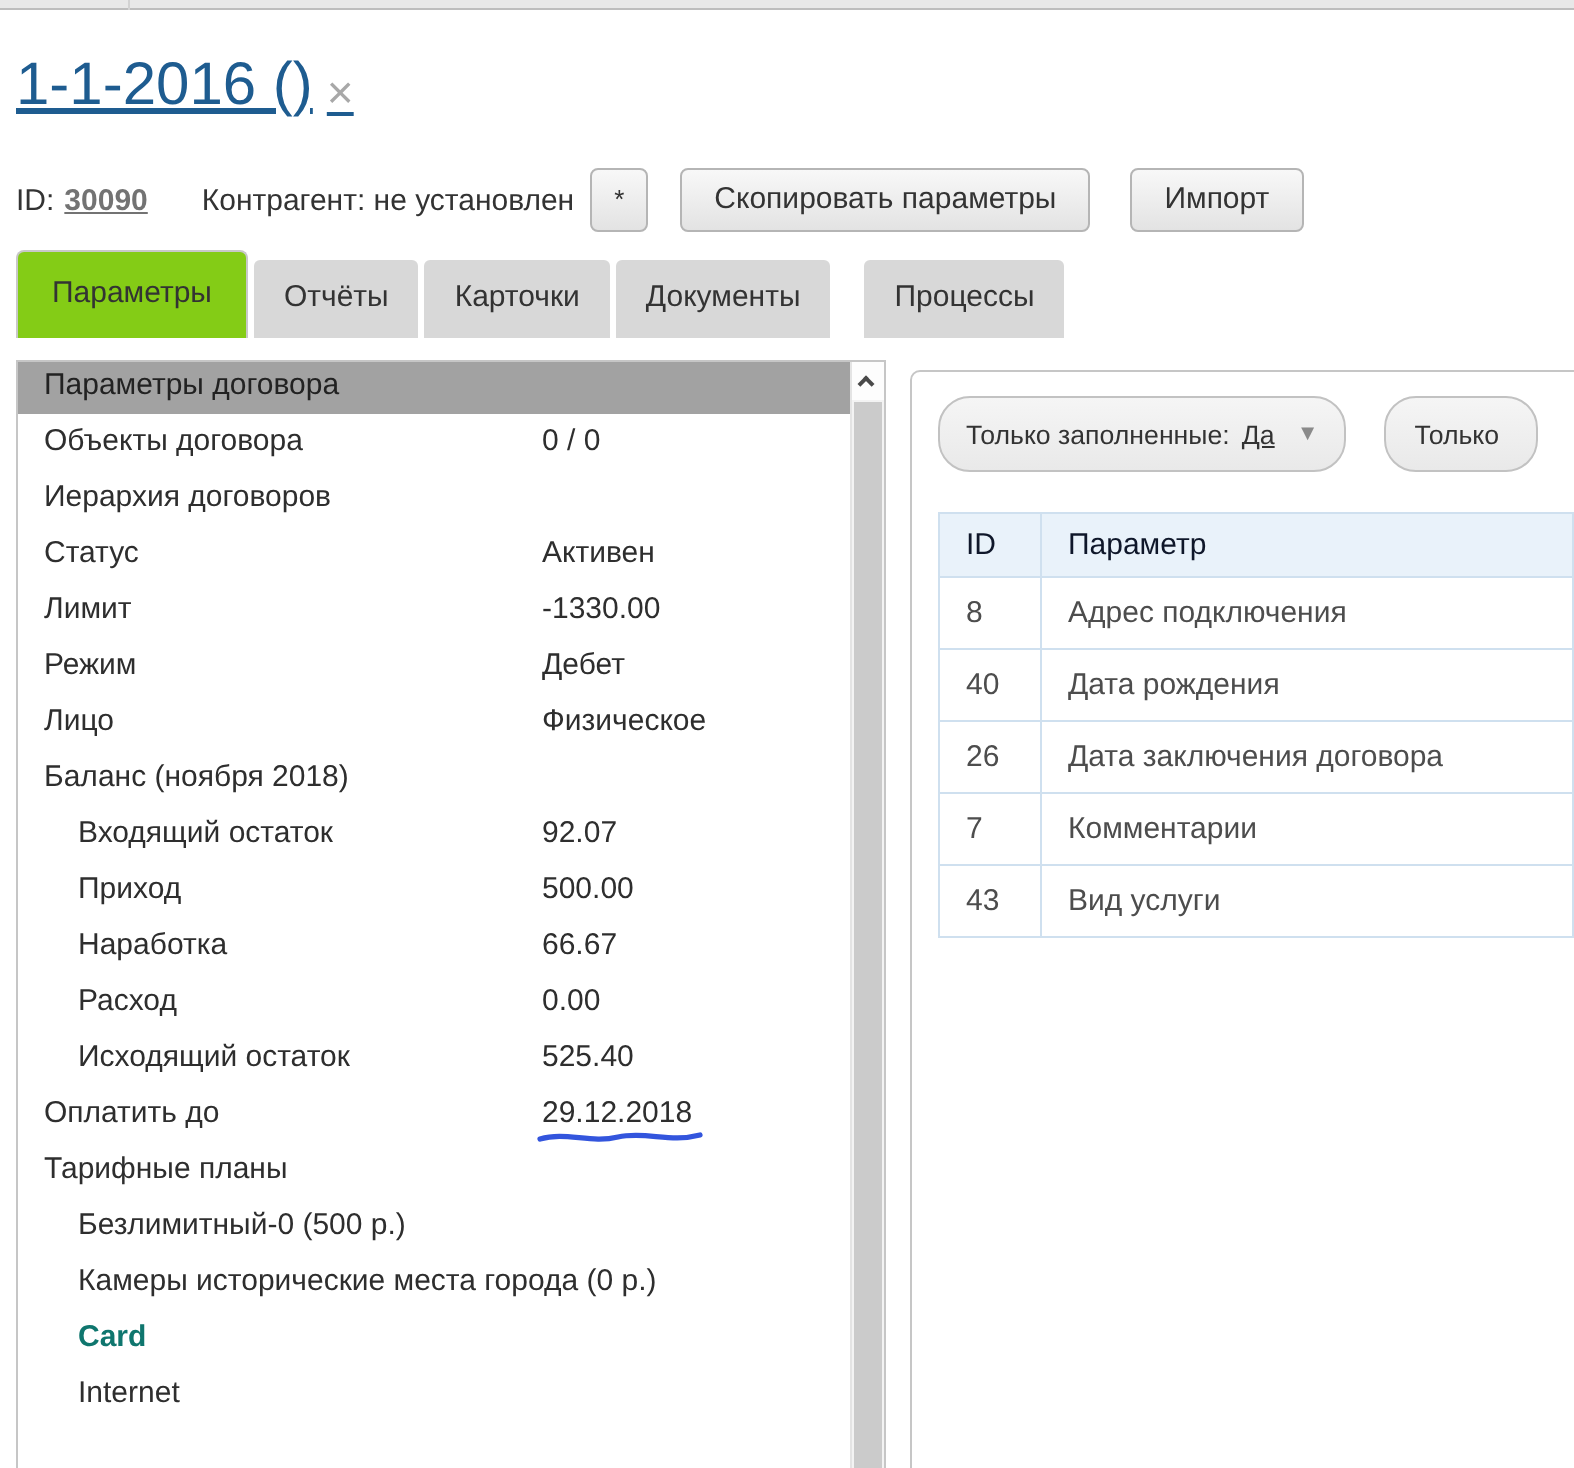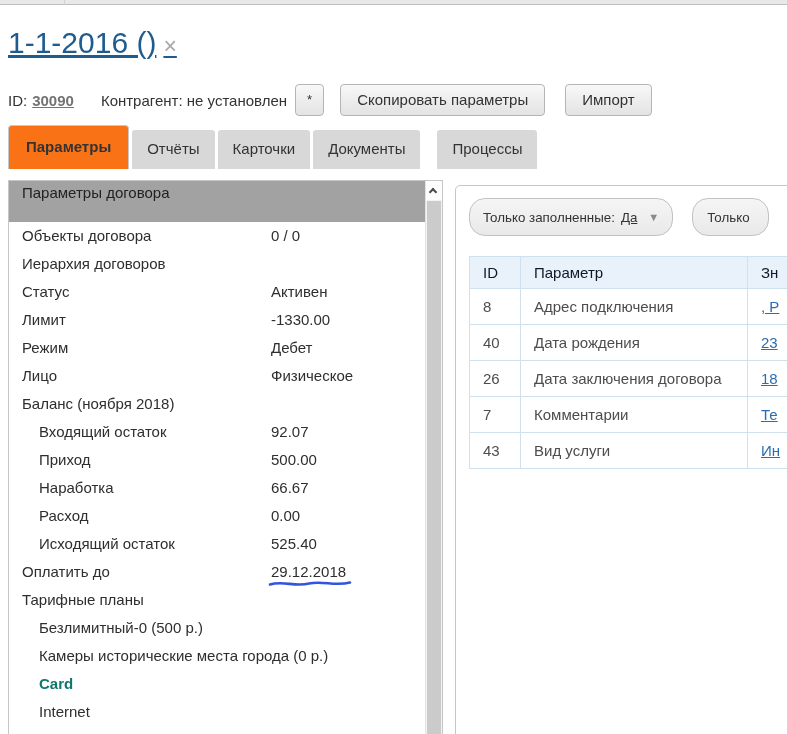--- a/index.html
+++ b/index.html
@@ -22,27 +22,27 @@
   .counterparty { margin-left:27px; }
   .btn { background:linear-gradient(#f8f8f8,#e3e3e3); border:1px solid #b5b5b5; border-radius:4px;
     height:32px; line-height:30px; padding:0 16px; font-size:15px; color:#333; cursor:pointer; white-space:nowrap; }
   .btn-star { margin-left:8px; padding:0 11px; font-size:13px; }
   .btn-copy { margin-left:16px; }
   .btn-import { margin-left:20px; }
 
   .tab-bar { position:absolute; left:8px; top:125px; display:flex; align-items:flex-end; }
   .tab { background:#d8d8d8; border-radius:3px 3px 0 0; padding:10px 15px 12px; margin-right:3px;
     color:#333; cursor:pointer; white-space:nowrap; }
-  .tab.active { background:#f97316; border:1px solid #c8c8c8; border-bottom:none;
-    border-radius:4px 4px 0 0; font-weight:bold; padding:12px 17px 14px; }
+  .tab.active { background:#84cc16; border:1px solid #c8c8c8; border-bottom:none;
+    border-radius:4px 4px 0 0; font-weight:normal; padding:12px 17px 14px; }
   .tab.gap { margin-left:14px; }
 
   .left-panel { position:absolute; left:8px; top:180px; width:435px; height:560px;
     border:1px solid #c6c6c6; background:#fff; }
-  .lp-header { height:41px; line-height:23px; background:#a2a2a2; color:#222; padding-left:13px; }
+  .lp-header { height:26px; line-height:23px; background:#a2a2a2; color:#222; padding-left:13px; }
   .lp-row { position:relative; height:28px; line-height:28px; color:#2e2e2e; }
   .lp-label { padding-left:13px; display:inline-block; white-space:nowrap; }
   .lp-row.ind .lp-label { padding-left:30px; }
   .lp-value { position:absolute; left:262px; top:0; white-space:nowrap; }
   .mod-link { color:#0f766e; cursor:pointer;font-weight:bold; }
   .squiggle { position:absolute; left:259px; top:21px; }
 
   .scrollbar { position:absolute; right:0; top:0; bottom:0; width:17px; background:#f3f3f3;
     border-left:1px solid #e4e4e4; cursor:pointer; }
   .sb-btn { position:absolute; top:0; left:0; right:0; height:19px; background:#fdfdfd; }
@@ -56,21 +56,21 @@
   .filter-btn { display:inline-flex; align-items:center; background:linear-gradient(#f5f5f5,#e9e9e9);
     border:1px solid #c2c2c2; border-radius:16px; height:38px; padding:0 13px; color:#333; cursor:pointer; white-space:nowrap; }
   .filter-value { text-decoration:underline; margin-left:6px; }
   .caret { color:#8a8a8a; font-size:11px; margin-left:11px; }
   .filter-btn.second { margin-left:19px; padding:0 18px 0 14px; }
 
   .params-table { border-collapse:collapse; margin:20px 0 0 13px; font-size:15px; table-layout:fixed; }
   .params-table th, .params-table td { border:1px solid #cfe0ef; text-align:left; padding:0 6px 0 13px; overflow:hidden; white-space:nowrap; }
   .params-table th { background:#e9f2fa; color:#0f172a; font-weight:normal; height:32px; }
   .params-table td { height:36px; color:#4d4d4d; }
-  .col-id { width:51px; } .col-param { width:227px; } .col-value { width:120px; }
+  .col-id { width:51px; } .col-param { width:266px; } .col-value { width:120px; }
   .cell-link { color:#2a6db0; text-decoration:underline; cursor:pointer; }
 </style>
 </head>
 <body>
 
 <div class="top-strip">
     <span class="notch"></span>
   </div>
 
 <div class="page-title">

